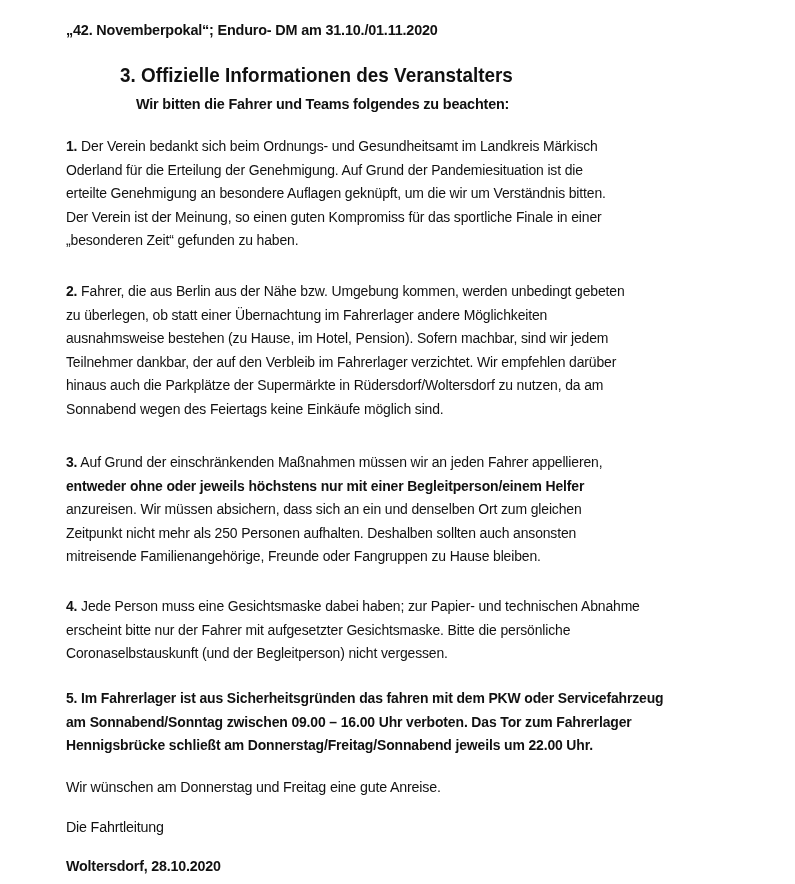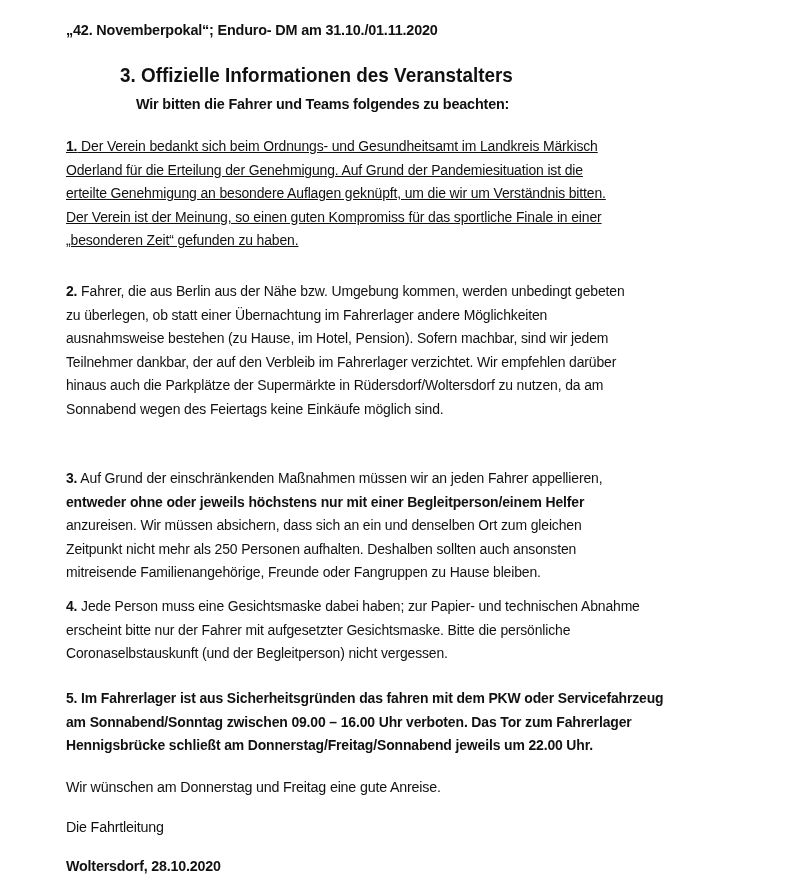--- a/index.html
+++ b/index.html
@@ -24,38 +24,38 @@
 <body>
 
 <div class="doc">
 
   <div class="line header-line">„42. Novemberpokal“; Enduro- DM am 31.10./01.11.2020</div>
 
   <div class="line section-title">3. Offizielle Informationen des Veranstalters</div>
 
   <div class="line section-subtitle">Wir bitten die Fahrer und Teams folgendes zu beachten:</div>
 
-  <div class="para" style="top:134px;text-decoration:underline;">
+  <div class="para" style="top:134px;">
     <span class="pl"><b>1.</b><span> Der Verein bedankt sich beim Ordnungs- und Gesundheitsamt im Landkreis Märkisch</span></span>
     <span class="pl">Oderland für die Erteilung der Genehmigung. Auf Grund der Pandemiesituation ist die</span>
     <span class="pl">erteilte Genehmigung an besondere Auflagen geknüpft, um die wir um Verständnis bitten.</span>
     <span class="pl">Der Verein ist der Meinung, so einen guten Kompromiss für das sportliche Finale in einer</span>
     <span class="pl">„besonderen Zeit“ gefunden zu haben.</span>
   </div>
 
   <div class="para" style="top:279px;">
     <span class="pl"><b>2.</b><span> Fahrer, die aus Berlin aus der Nähe bzw. Umgebung kommen, werden unbedingt gebeten</span></span>
     <span class="pl">zu überlegen, ob statt einer Übernachtung im Fahrerlager andere Möglichkeiten</span>
     <span class="pl">ausnahmsweise bestehen (zu Hause, im Hotel, Pension). Sofern machbar, sind wir jedem</span>
     <span class="pl">Teilnehmer dankbar, der auf den Verbleib im Fahrerlager verzichtet. Wir empfehlen darüber</span>
     <span class="pl">hinaus auch die Parkplätze der Supermärkte in Rüdersdorf/Woltersdorf zu nutzen, da am</span>
     <span class="pl">Sonnabend wegen des Feiertags keine Einkäufe möglich sind.</span>
   </div>
 
-  <div class="para" style="top:450px;margin-top:16px;">
+  <div class="para" style="top:450px;">
     <span class="pl"><b>3.</b><span> Auf Grund der einschränkenden Maßnahmen müssen wir an jeden Fahrer appellieren,</span></span>
     <span class="pl b">entweder ohne oder jeweils höchstens nur mit einer Begleitperson/einem Helfer</span>
     <span class="pl">anzureisen. Wir müssen absichern, dass sich an ein und denselben Ort zum gleichen</span>
     <span class="pl">Zeitpunkt nicht mehr als 250 Personen aufhalten. Deshalben sollten auch ansonsten</span>
     <span class="pl">mitreisende Familienangehörige, Freunde oder Fangruppen zu Hause bleiben.</span>
   </div>
 
   <div class="para" style="top:594px;">
     <span class="pl"><b>4.</b><span> Jede Person muss eine Gesichtsmaske dabei haben; zur Papier- und technischen Abnahme</span></span>
     <span class="pl">erscheint bitte nur der Fahrer mit aufgesetzter Gesichtsmaske. Bitte die persönliche</span>

